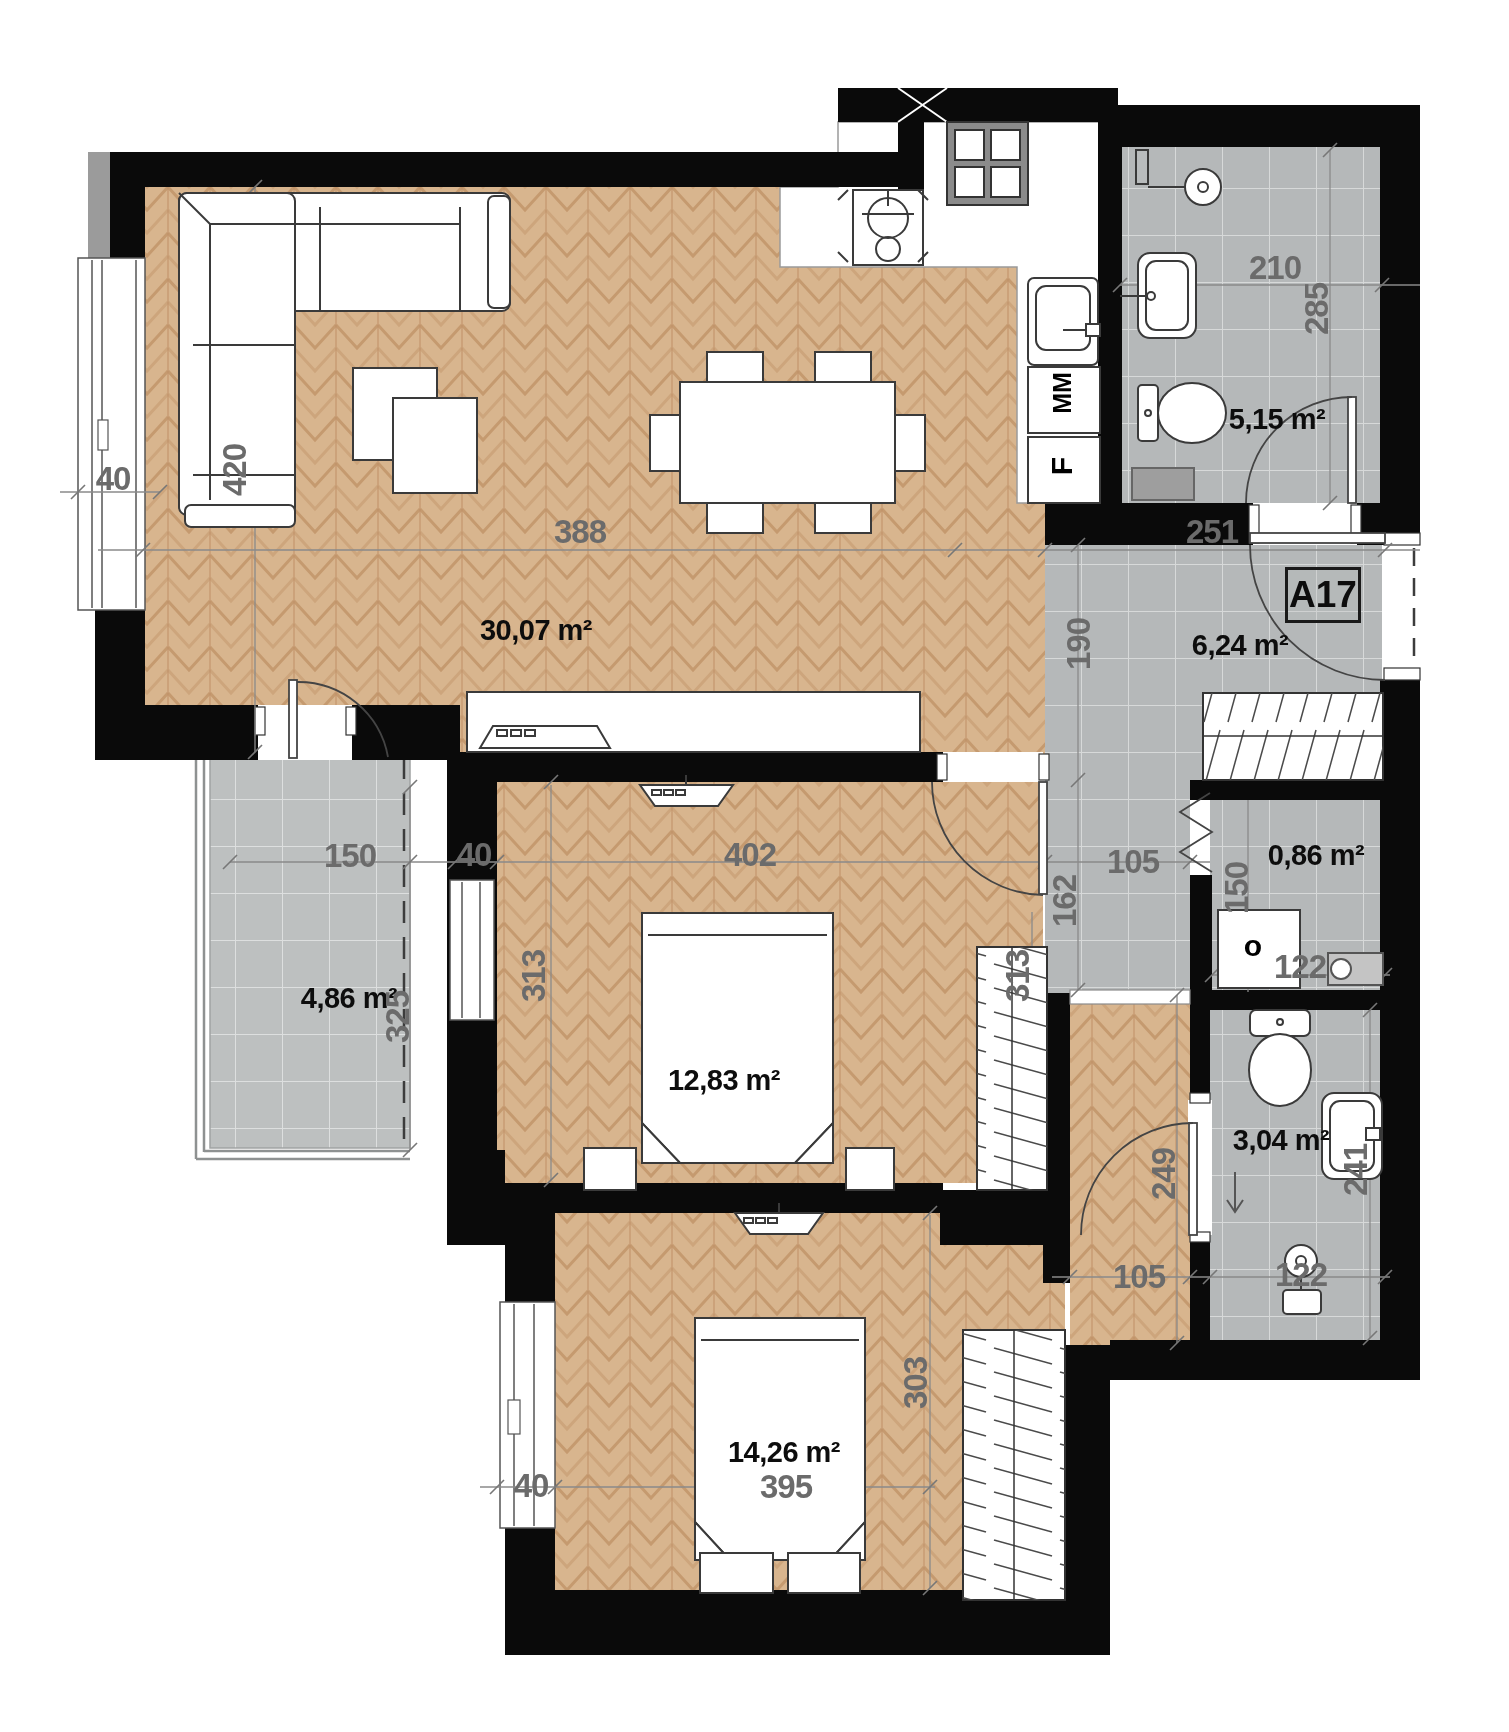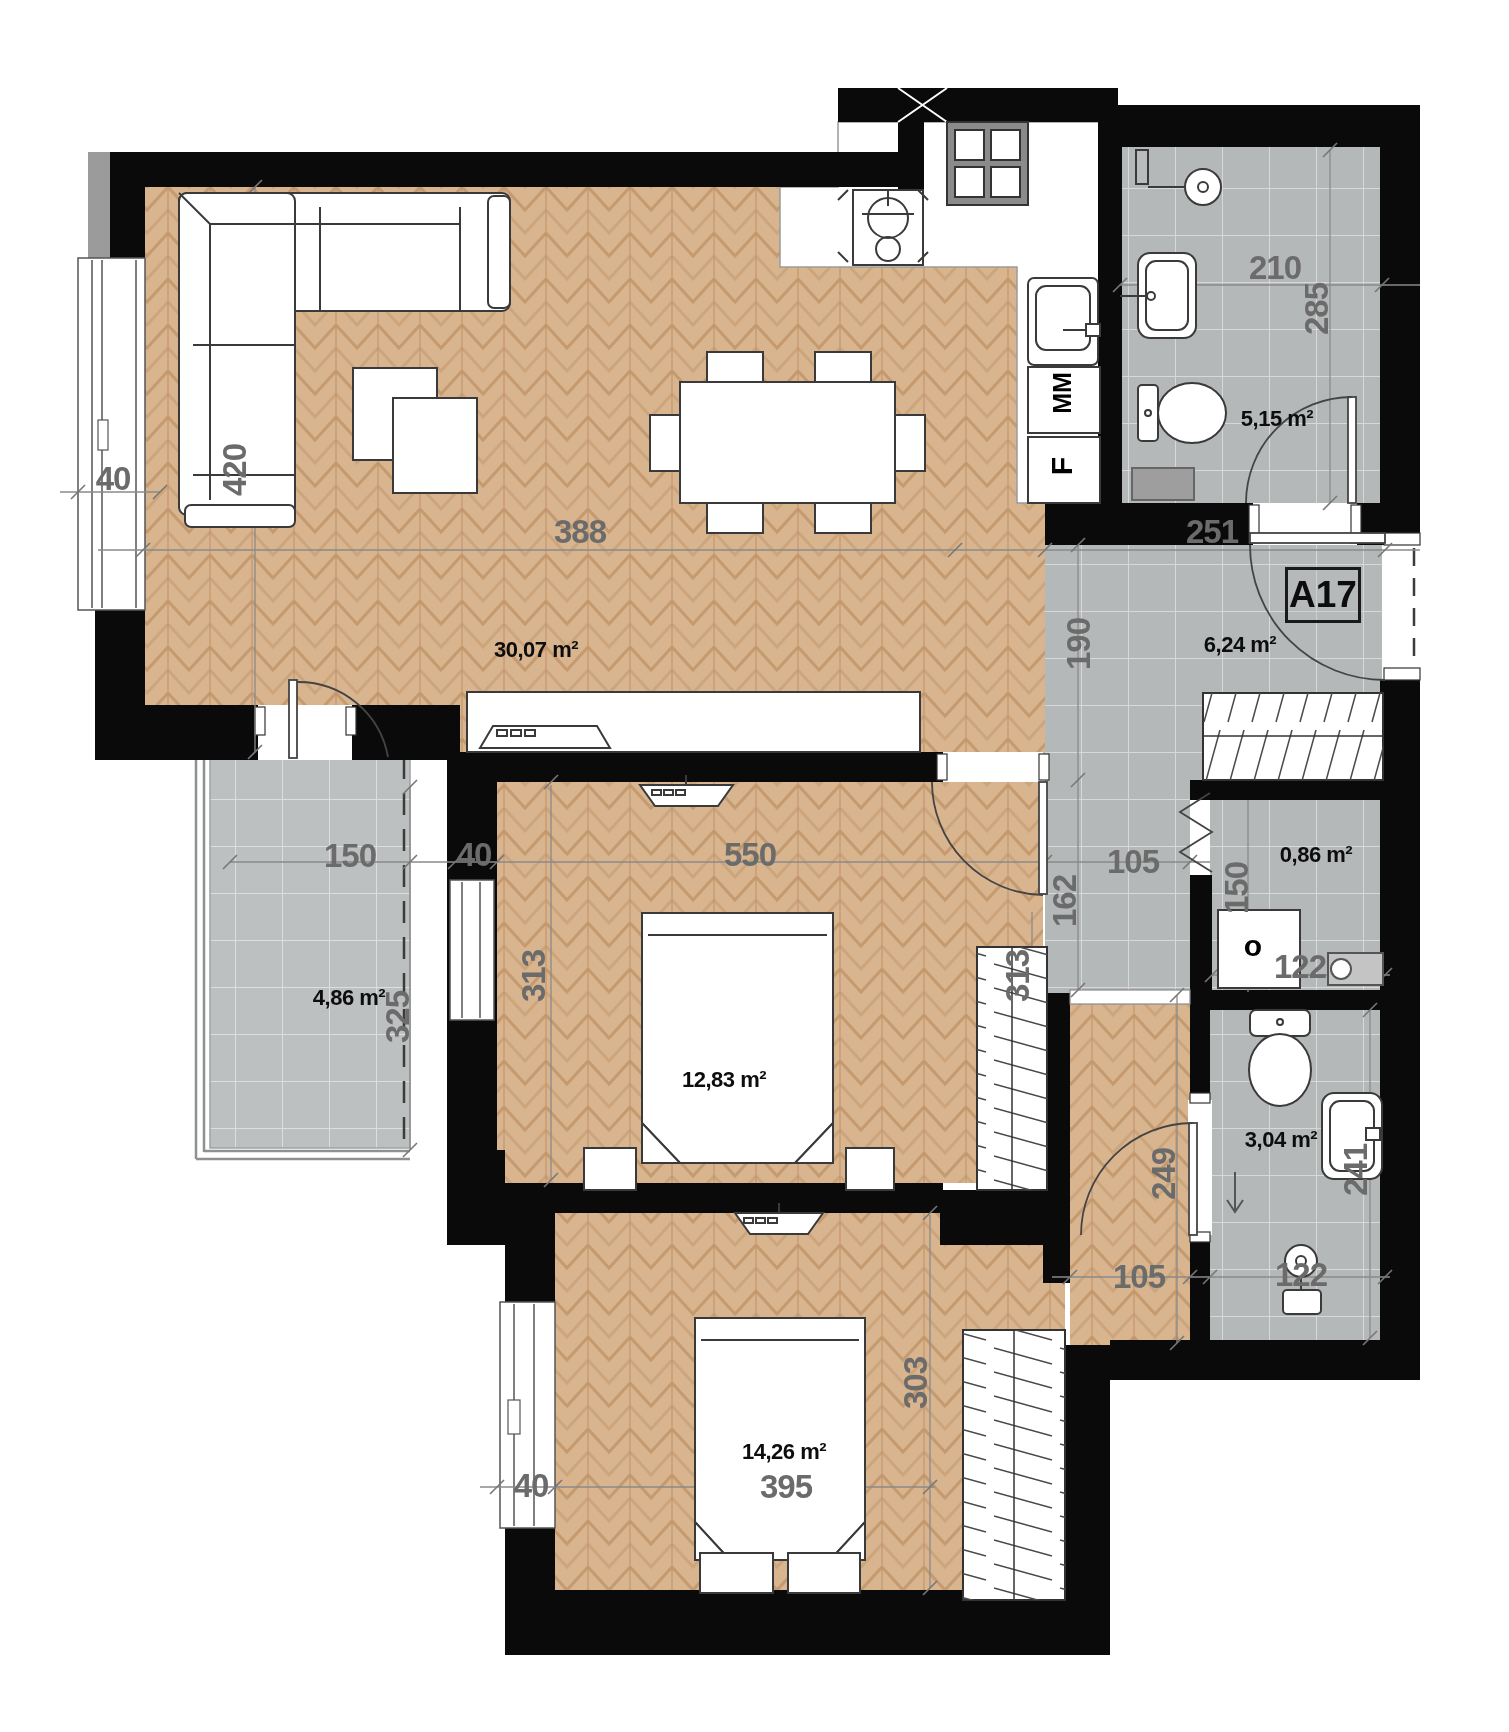--- a/index.html
+++ b/index.html
@@ -1,20 +1,20 @@
 <!DOCTYPE html>
 <html><head>
 <meta charset="utf-8">
 <style>
   html,body{margin:0;padding:0;background:#ffffff;}
   #plan{position:relative;width:1509px;height:1732px;background:#ffffff;overflow:hidden;
         font-family:"Liberation Sans", sans-serif;}
   #plan svg{position:absolute;left:0;top:0;}
   .lbl{position:absolute;transform:translate(-50%,-50%);white-space:nowrap;line-height:1;}
-  .area{font-size:22px;font-weight:700;color:#0d0d0d;letter-spacing:-0.5px;}
+  .area{font-size:29px;font-weight:700;color:#0d0d0d;letter-spacing:-0.5px;}
   .dim{font-size:33px;font-weight:700;color:#6b6b6b;letter-spacing:-1px;}
   .dimv{transform:translate(-50%,-50%) rotate(-90deg);}
   .unitbox{position:absolute;border:3px solid #1a1a1a;background:rgba(185,188,189,0.25);
            display:flex;align-items:center;justify-content:center;
            font-size:37px;font-weight:700;color:#0d0d0d;text-align:right;}
   .appl{font-size:25px;font-weight:700;color:#000;}
   .applv{transform:translate(-50%,-50%) rotate(-90deg);}
 </style>
 </head>
 <body>
@@ -392,41 +392,41 @@
     <g fill="#ffffff" stroke="#3a3a3a" stroke-width="2">
       <polygon points="735,1213 823,1213 808,1234 750,1234"></polygon>
       <line x1="779" y1="1213" x2="779" y2="1203"></line>
       <rect x="744" y="1218" width="9" height="5"></rect>
           <rect x="756" y="1218" width="9" height="5"></rect>
           <rect x="768" y="1218" width="9" height="5"></rect>
     </g>
   </g>
 </svg>
 
-  <div class="lbl area" style="left:536px;top:650px">30,07 m²</div>
+  <div class="lbl area" style="left:536px;top:630px">30,07 m²</div>
   <div class="lbl area" style="left:1277px;top:419px">5,15 m²</div>
   <div class="lbl area" style="left:1240px;top:645px">6,24 m²</div>
   <div class="lbl area" style="left:1316px;top:855px">0,86 m²</div>
   <div class="lbl area" style="left:349px;top:998px">4,86 m²</div>
   <div class="lbl area" style="left:724px;top:1080px">12,83 m²</div>
   <div class="lbl area" style="left:1281px;top:1140px">3,04 m²</div>
   <div class="lbl area" style="left:784px;top:1452px">14,26 m²</div>
 
   <div class="unitbox" style="left:1285px;top:567px;width:70px;height:50px">A17</div>
 
   <div class="lbl dim dimv" style="left:234px;top:470px">420</div>
   <div class="lbl dim" style="left:113px;top:478px">40</div>
   <div class="lbl dim" style="left:580px;top:531px">388</div>
   <div class="lbl dim" style="left:1275px;top:267px">210</div>
   <div class="lbl dim dimv" style="left:1316px;top:309px">285</div>
   <div class="lbl dim" style="left:1212px;top:531px">251</div>
   <div class="lbl dim dimv" style="left:1078px;top:644px">190</div>
   <div class="lbl dim" style="left:350px;top:855px">150</div>
   <div class="lbl dim" style="left:474px;top:854px">40</div>
-  <div class="lbl dim" style="left:750px;top:854px">550</div>
+  <div class="lbl dim" style="left:750px;top:854px">402</div>
   <div class="lbl dim" style="left:1133px;top:861px">105</div>
   <div class="lbl dim dimv" style="left:1064px;top:901px">162</div>
   <div class="lbl dim dimv" style="left:1236px;top:888px">150</div>
   <div class="lbl dim" style="left:1300px;top:966px">122</div>
   <div class="lbl dim dimv" style="left:397px;top:1017px">325</div>
   <div class="lbl dim dimv" style="left:533px;top:976px">313</div>
   <div class="lbl dim dimv" style="left:1017px;top:976px">313</div>
   <div class="lbl dim dimv" style="left:1163px;top:1174px">249</div>
   <div class="lbl dim dimv" style="left:1355px;top:1170px">241</div>
   <div class="lbl dim" style="left:1139px;top:1276px">105</div>

